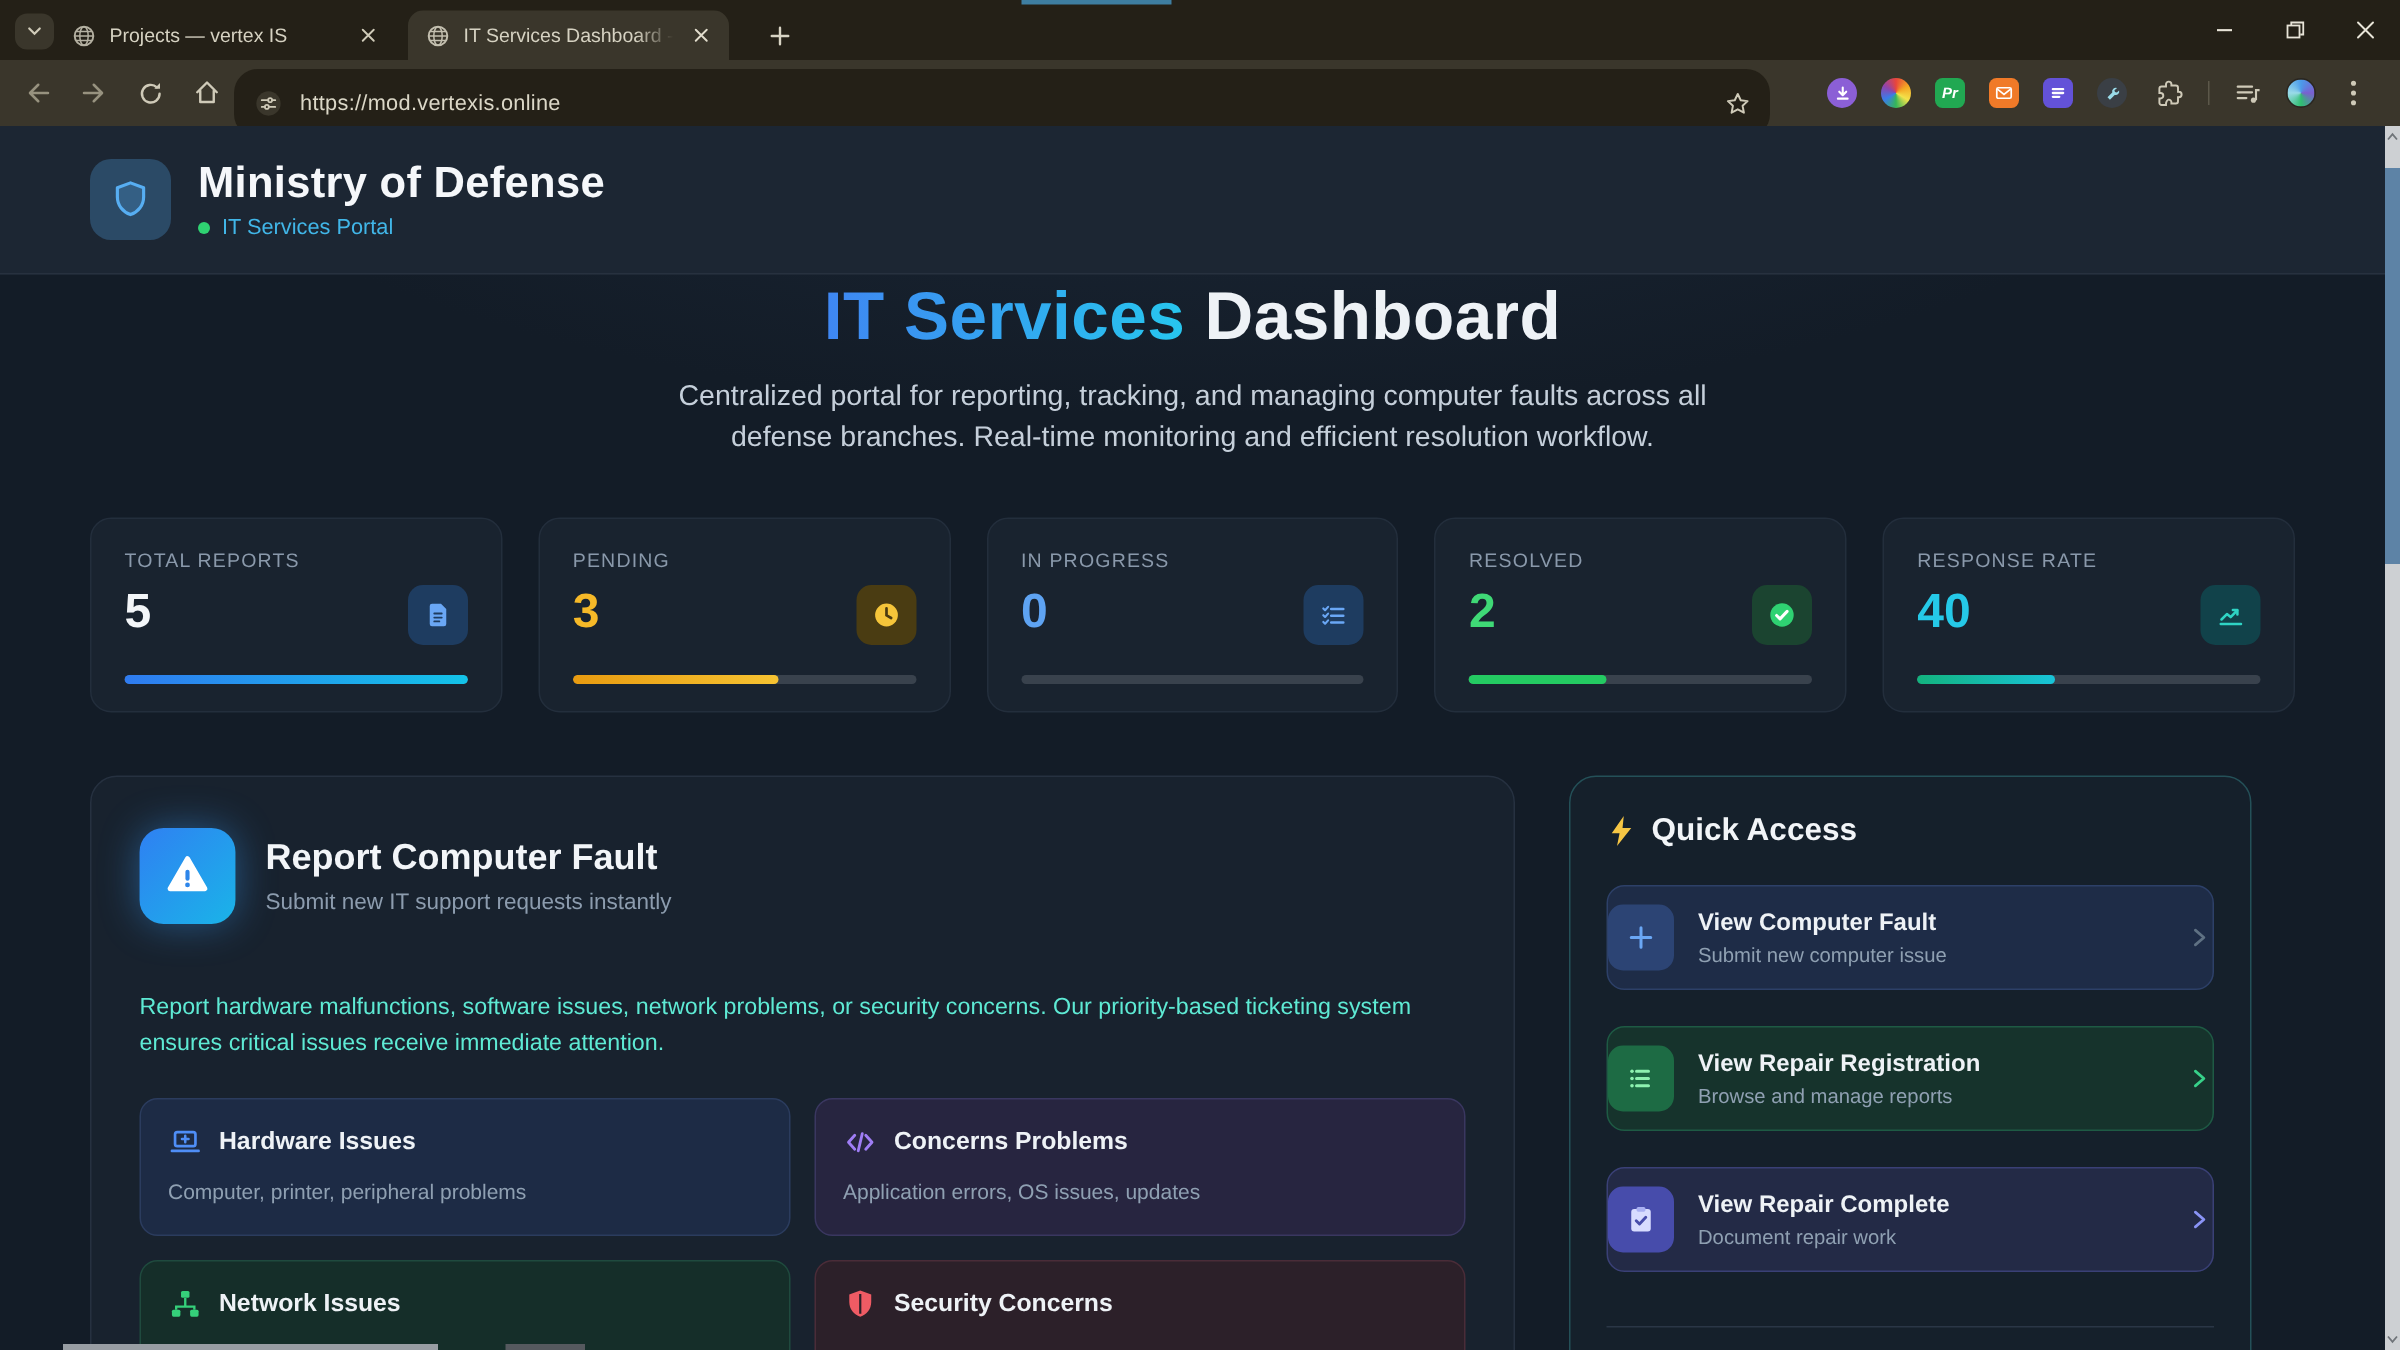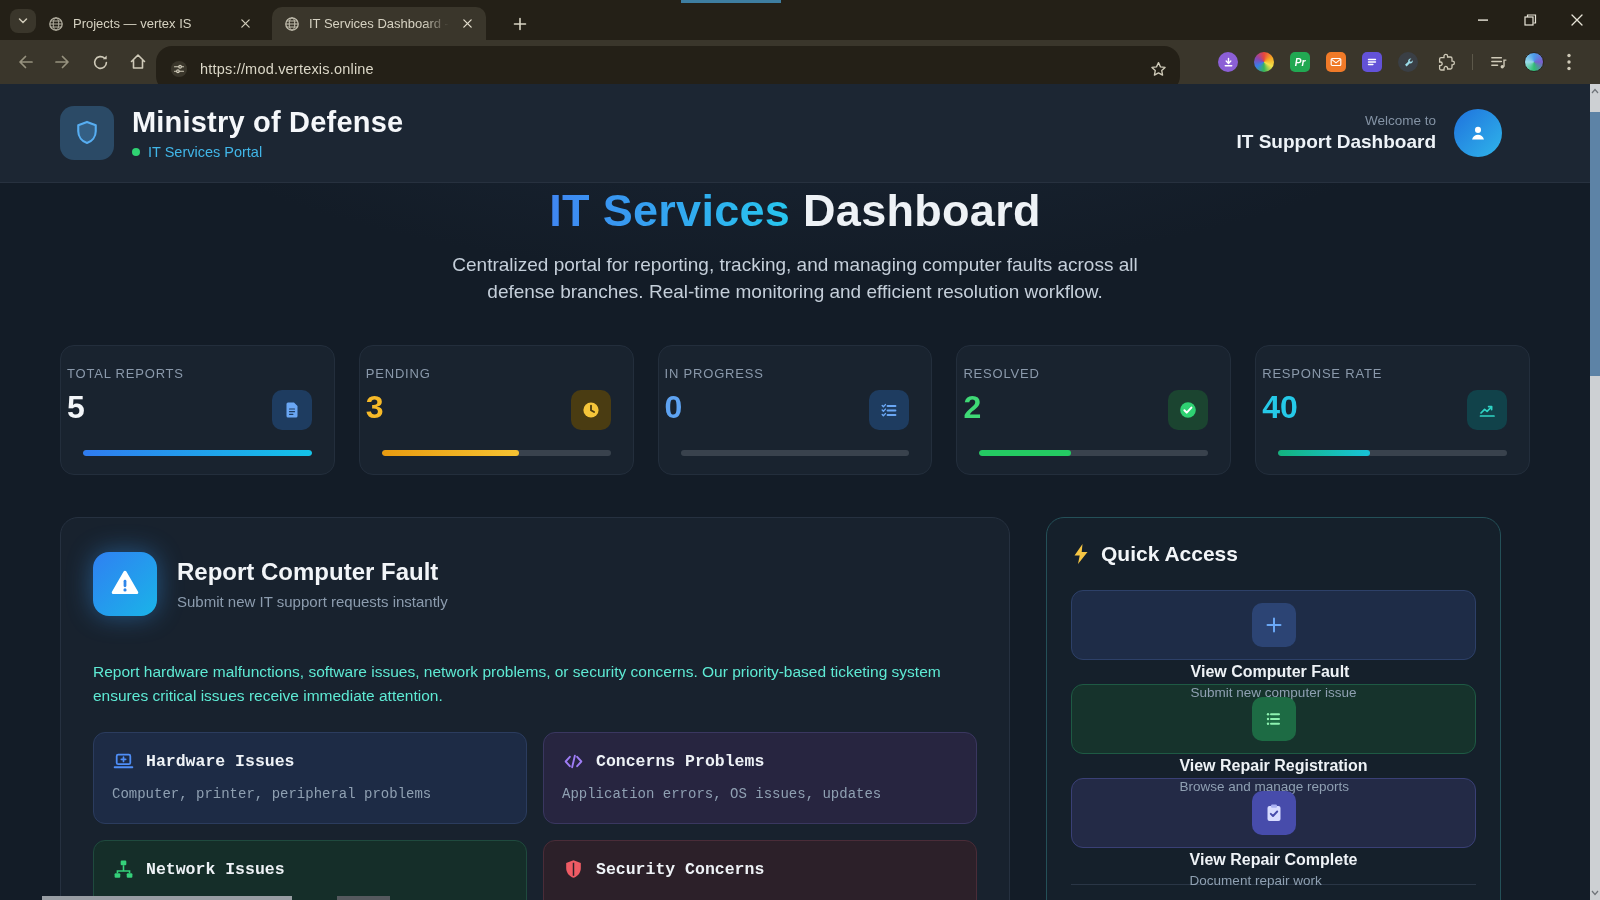--- a/index.html
+++ b/index.html
@@ -47,53 +47,53 @@
   .welcome-big { margin-top:3px; font-size:19px; font-weight:bold; color:#eef3f8; }
   .avatar { width:48px; height:48px; margin-left:18px; border-radius:50%; background:linear-gradient(135deg,#1f72dd,#2fb5ea); display:flex; align-items:center; justify-content:center; cursor:pointer; flex:none; }
   .header-flex { display:flex; align-items:center; margin-left:auto; }
 
   .hero { text-align:center; padding-top:2px; }
   .hero-title { font-size:45px; font-weight:800; color:#eef2f6; letter-spacing:.3px; }
   .hero-accent { background:linear-gradient(90deg,#3f86f2,#27c6ee); -webkit-background-clip:text; background-clip:text; color:transparent; }
   .hero-sub { width:730px; margin:14px auto 0; font-size:19px; line-height:27px; color:#c5cfda; }
 
   .stats-row { display:flex; gap:24px; margin:40px 60px 0; }
-  .stat-card { flex:1; height:130px; position:relative; background:#19232f; border:1px solid #232e3c; border-radius:14px; padding:20px 6px; }
+  .stat-card { flex:1; height:130px; position:relative; background:#19232f; border:1px solid #232e3c; border-radius:14px; padding:20px 22px; }
   .stat-label { font-size:13px; letter-spacing:.8px; color:#8a99ab; }
   .stat-value { margin-top:8px; font-size:32px; font-weight:bold; }
   .stat-iconbox { position:absolute; right:22px; top:44px; width:40px; height:40px; border-radius:10px; display:flex; align-items:center; justify-content:center; }
   .stat-bar { position:absolute; left:22px; right:22px; bottom:18px; height:6px; border-radius:3px; background:#39424d; overflow:hidden; }
   .stat-fill { display:block; height:100%; border-radius:3px; }
   .v-total .stat-value{color:#f3f6f9}.v-total .stat-iconbox{background:#1e3c60}.v-total .stat-fill{background:linear-gradient(90deg,#2f7bf0,#13c3e8)}
   .v-pending .stat-value{color:#f6b928}.v-pending .stat-iconbox{background:#4a3c12}.v-pending .stat-fill{background:linear-gradient(90deg,#e89b10,#f6c332)}
   .v-progress .stat-value{color:#5ea3f2}.v-progress .stat-iconbox{background:#1e3c60}.v-progress .stat-fill{background:#5ea3f2}
   .v-resolved .stat-value{color:#3fd976}.v-resolved .stat-iconbox{background:#1b4430}.v-resolved .stat-fill{background:#24ca62}
   .v-response .stat-value{color:#25c9e8}.v-response .stat-iconbox{background:#11424a}.v-response .stat-fill{background:linear-gradient(90deg,#13b37e,#18c3d8)}
 
   .main-row { display:flex; gap:36px; margin:42px 60px 0; align-items:flex-start; }
   .report-card { width:950px; height:620px; background:#18222e; border:1px solid #263140; border-radius:18px; padding:34px 32px; }
   .report-head { display:flex; gap:20px; align-items:center; }
   .warn-box { width:64px; height:64px; border-radius:16px; background:linear-gradient(135deg,#2f80f2,#1ab4e8); box-shadow:0 0 26px rgba(56,150,240,.45); display:flex; align-items:center; justify-content:center; flex:none; }
   .report-title { font-size:24px; font-weight:bold; color:#f2f5f8; }
   .report-sub { margin-top:7px; font-size:15px; color:#8c9cae; }
   .report-body { margin-top:44px; font-size:15.5px; line-height:24px; color:#5eead4; max-width:870px; }
   .cat-grid { display:grid; grid-template-columns:1fr 1fr; gap:16px; margin-top:24px; }
-  .cat-card { height:92px; border-radius:12px; padding:17px 18px; cursor:pointer;font-family:Liberation Mono, monospace; }
+  .cat-card { height:92px; border-radius:12px; padding:17px 18px; cursor:pointer; }
   .cat-head { display:flex; align-items:center; gap:11px; }
   .cat-title { font-size:16.5px; font-weight:bold; color:#eef2f6; }
   .cat-desc { margin-top:13px; font-size:14px; color:#8fa0b2; }
   .cat-hardware { background:#1d2b45; border:1px solid #2b3c5e; }
   .cat-software { background:#272540; border:1px solid #3a3760; }
   .cat-network  { background:#152e29; border:1px solid #1f4a3e; }
   .cat-security { background:#2c2029; border:1px solid #4a2c38; }
 
   .quick-panel { width:455px; height:620px; background:#15202b; border:1px solid #245058; border-radius:18px; padding:24px; }
   .quick-head { display:flex; align-items:center; gap:10px; }
   .quick-title { font-size:21px; font-weight:bold; color:#f2f5f8; }
-  .quick-item { margin-top:24px; height:70px; border-radius:12px; padding:12px 16px; display:flex; align-items:center; gap:16px; cursor:pointer;flex-direction:column; }
+  .quick-item { margin-top:24px; height:70px; border-radius:12px; padding:12px 0; display:flex; align-items:center; gap:16px; cursor:pointer; }
   .quick-item:first-of-type { margin-top:26px; }
   .q-iconbox { width:44px; height:44px; border-radius:10px; display:flex; align-items:center; justify-content:center; flex:none; }
   .q-title { font-size:16px; font-weight:bold; color:#eef2f6; }
   .q-desc { margin-top:4px; font-size:13.5px; color:#8fa0b2; }
   .q-chevron { margin-left:auto; }
   .qi-fault { background:#1e2c47; border:1px solid #2d4068; } .qi-fault .q-iconbox{background:#2c4474;}
   .qi-reg { background:#16332c; border:1px solid #1e5a44; } .qi-reg .q-iconbox{background:#1d6b44;}
   .qi-complete { background:#232a46; border:1px solid #3a4076; } .qi-complete .q-iconbox{background:#474cab;}
   .quick-divider { margin-top:36px; height:1px; background:#2a3646; }
 
@@ -272,32 +272,20 @@
     <div class="logo-box">
       <svg width="28" height="28" viewBox="0 0 24 24">
         <path d="M12 2.5l7.5 2.8v5.2c0 4.8-3.2 8.7-7.5 10.1-4.3-1.4-7.5-5.3-7.5-10.1V5.3z" fill="rgba(87,174,242,.22)" stroke="#57aef2" stroke-width="1.8" stroke-linejoin="round"></path>
       </svg>
     </div>
     <div class="brand">
       <div class="brand-title">Ministry of Defense</div>
       <div class="brand-sub">
         <span class="green-dot"></span>
         <span class="brand-portal">IT Services Portal</span>
-      </div>
-    </div>
-    <div class="header-flex">
-      <div class="header-right">
-        <div class="welcome-small">Welcome to</div>
-        <div class="welcome-big">IT Support Dashboard</div>
-      </div>
-      <div class="avatar">
-        <svg width="22" height="22" viewBox="0 0 24 24">
-          <circle cx="12" cy="8.6" r="3.3" fill="#fff"></circle>
-          <path d="M5.5 19c.8-3.4 3.4-5.1 6.5-5.1s5.7 1.7 6.5 5.1z" fill="#fff"></path>
-        </svg>
       </div>
     </div>
   </div>
 
   <div class="hero">
     <div class="hero-title"><span class="hero-accent">IT Services</span><span> Dashboard</span></div>
     <div class="hero-sub">Centralized portal for reporting, tracking, and managing computer faults across all defense branches. Real-time monitoring and efficient resolution workflow.</div>
   </div>
 
   <div class="stats-row">

